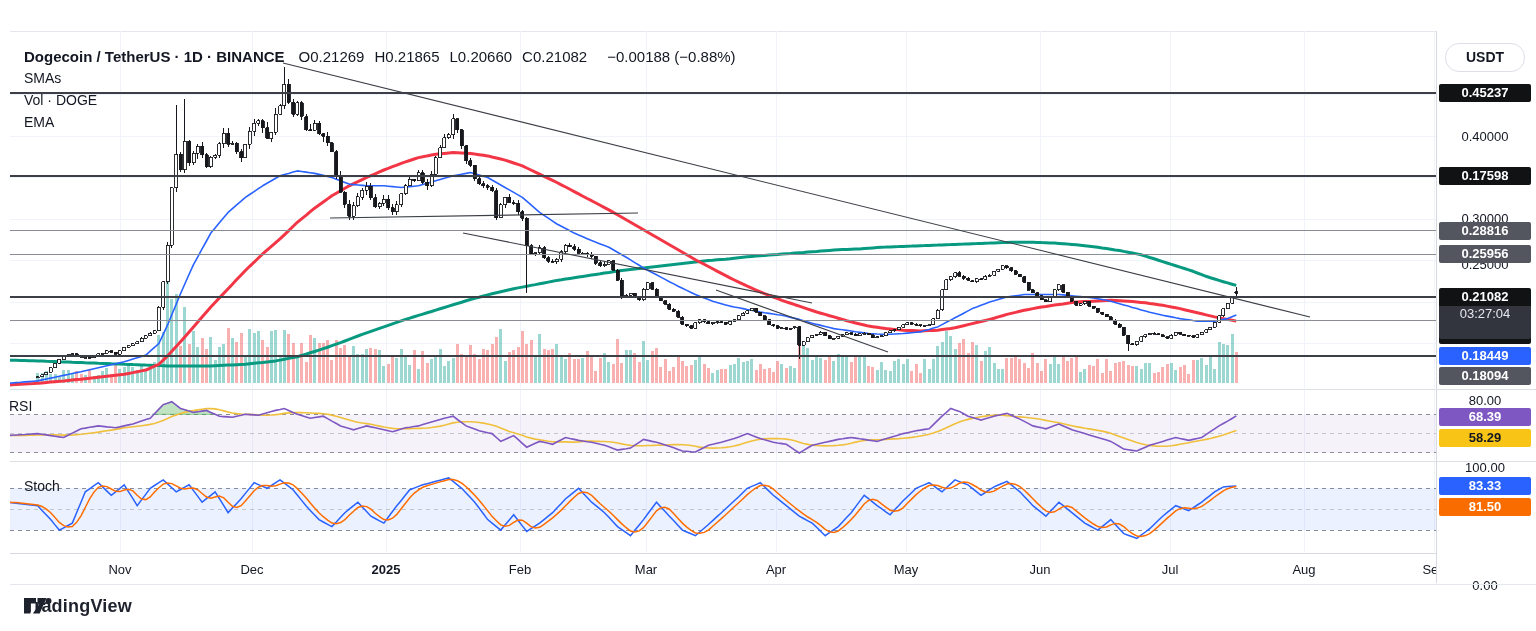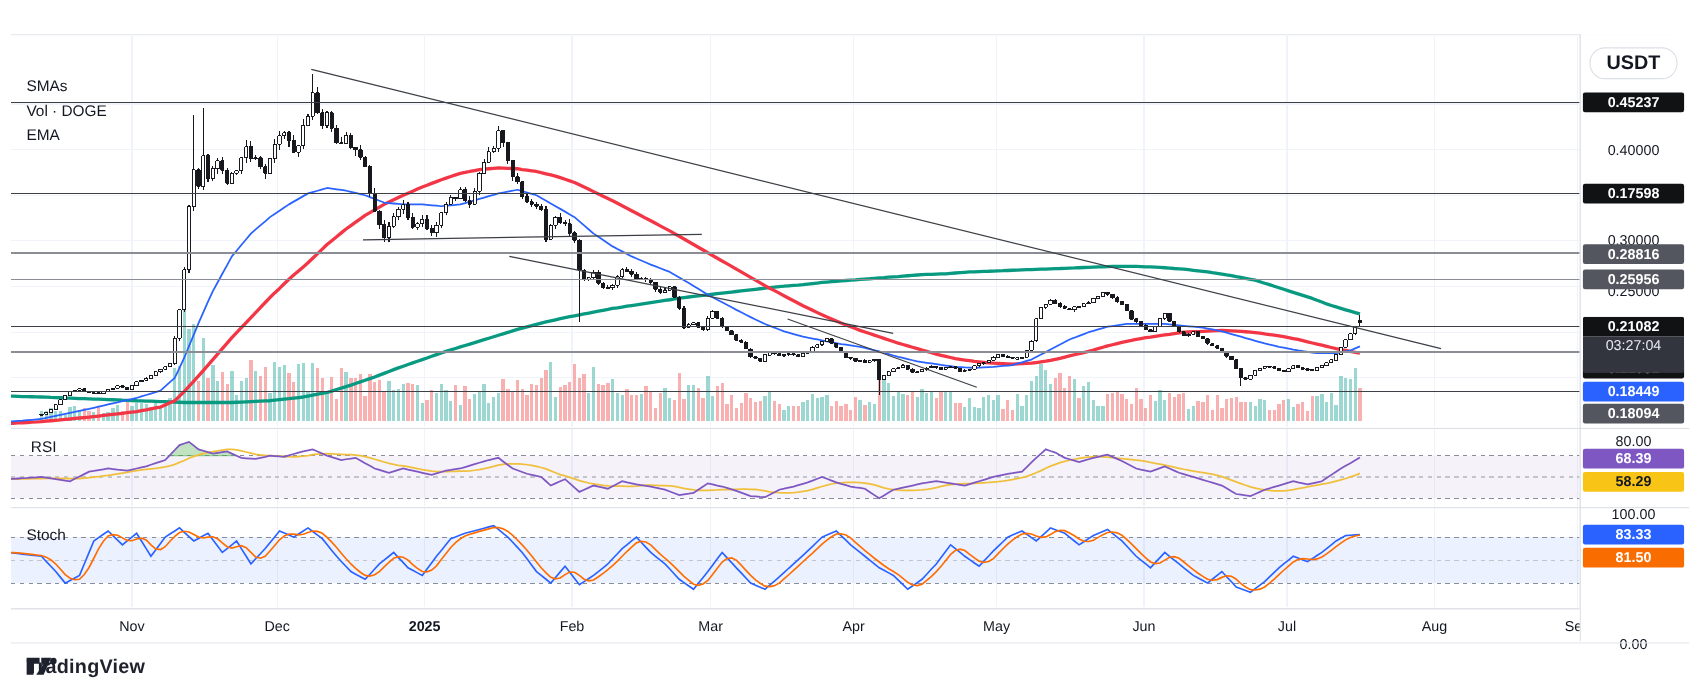--- a/index.html
+++ b/index.html
@@ -22,29 +22,29 @@
   .st-black{background:#101214;}
   .st-gray{background:#53565f;}
   .st-blue{background:#2962ff;}
   .st-purple{background:#7e57c2;}
   .st-yellow{background:#f8c517;color:#131722;}
   .st-orange{background:#f96c00;}
   #cur-label{position:absolute;left:2px;width:92px;border-radius:2px;overflow:hidden;}
   #cur-label .r1{background:#101214;color:#fff;font-size:13px;font-weight:700;height:18px;line-height:18px;text-align:center;}
   #cur-label .r2{background:#32353e;color:#e6e8ee;font-size:13px;font-weight:500;height:33px;line-height:16px;text-align:center;}
   #usdt-btn{position:absolute;left:8px;top:12px;width:78px;height:27px;border:1px solid #dcdfe6;border-radius:14px;
-            background:#fff;font-size:18px;font-weight:600;color:#131722;text-align:center;line-height:26px;}
+            background:#fff;font-size:14px;font-weight:600;color:#131722;text-align:center;line-height:26px;}
   .sep{left:10px;width:1526px;height:1px;background:#dcdfe4;}
   #time-axis{left:10px;top:553px;width:1426px;height:30px;border-top:1px solid #d6d9e0;overflow:hidden;background:#fff;}
   .taxis-lbl{position:absolute;top:8px;transform:translateX(-50%);font-size:13px;color:#131722;}
   .taxis-lbl.bold{font-weight:700;}
   #axis-bottom{left:10px;top:584px;width:1526px;height:1px;background:#e4e7ee;}
   #tv-footer{left:24px;top:596px;display:flex;align-items:center;gap:8px;}
   #tv-footer .txt{font-size:18px;font-weight:600;color:#1e222d;letter-spacing:.2px;}
-  #pane-label-rsi{left:28px;top:398px;font-size:14px;font-weight:500;}
+  #pane-label-rsi{left:9px;top:398px;font-size:14px;font-weight:500;}
   #pane-label-stoch{left:24px;top:478px;font-size:14px;font-weight:500;}
 </style>
 </head>
 <body>
 
 <div id="app">
   <div class="abs" id="chart-border-top"></div>
 
   <svg id="chart-svg" width="1536" height="631">
       <defs>
@@ -139,20 +139,23 @@
       <g clip-path="url(#cpStoch)">
         <rect x="10" y="488.3" width="1426" height="41.79599999999999" fill="rgba(41,98,255,0.09)"></rect>
         <line x1="10" y1="488.3" x2="1436" y2="488.3" stroke="#898d98" stroke-width="1" stroke-dasharray="4 4" shape-rendering="crispEdges"></line>
         <line x1="10" y1="509.19800000000004" x2="1436" y2="509.19800000000004" stroke="#c2c5cc" stroke-width="1" stroke-dasharray="4 4" shape-rendering="crispEdges"></line>
         <line x1="10" y1="530.096" x2="1436" y2="530.096" stroke="#898d98" stroke-width="1" stroke-dasharray="4 4" shape-rendering="crispEdges"></line>
         <path d="M7.4,502.2L11.7,502.7L16.1,503.2L20.4,503.7L24.7,504.2L29.0,504.7L33.4,505.2L37.7,505.7L42.0,510.4L46.4,515.0L50.7,519.6L55.0,524.9L59.3,530.1L63.7,527.8L68.0,525.5L72.3,523.1L76.6,512.7L81.0,502.2L85.3,491.8L89.6,488.8L94.0,485.7L98.3,482.7L102.6,486.9L106.9,491.1L111.3,495.3L115.6,491.8L119.9,488.3L124.2,484.8L128.6,491.8L132.9,498.7L137.2,505.7L141.5,499.9L145.9,494.1L150.2,488.3L154.5,485.5L158.9,482.7L163.2,479.9L167.5,483.9L171.8,487.8L176.2,491.8L180.5,489.5L184.8,487.1L189.1,484.8L193.5,490.6L197.8,496.4L202.1,502.2L206.5,498.7L210.8,495.3L215.1,491.8L219.4,498.7L223.8,505.7L228.1,512.7L232.4,508.0L236.7,503.4L241.1,498.7L245.4,493.4L249.7,488.1L254.1,482.7L258.4,484.6L262.7,486.4L267.0,488.3L271.4,485.5L275.7,482.7L280.0,479.9L284.3,483.2L288.7,486.4L293.0,489.7L297.3,495.0L301.6,500.4L306.0,505.7L310.3,510.4L314.6,515.0L319.0,519.6L323.3,522.0L327.6,524.3L331.9,526.6L336.3,522.0L340.6,517.3L344.9,512.7L349.2,509.2L353.6,505.7L357.9,502.2L362.2,506.9L366.6,511.5L370.9,516.2L375.2,518.5L379.5,520.8L383.9,523.1L388.2,517.3L392.5,511.5L396.8,505.7L401.2,500.4L405.5,495.0L409.8,489.7L414.1,488.1L418.5,486.4L422.8,484.8L427.1,483.7L431.5,482.5L435.8,481.3L440.1,480.2L444.4,479.0L448.8,477.9L453.1,481.3L457.4,484.8L461.7,488.3L466.1,492.9L470.4,497.6L474.7,502.2L479.1,508.0L483.4,513.8L487.7,519.6L492.0,523.1L496.4,526.6L500.7,530.1L505.0,525.0L509.3,519.9L513.7,514.8L518.0,520.3L522.3,525.9L526.7,531.5L531.0,528.7L535.3,525.9L539.6,523.1L544.0,519.6L548.3,516.2L552.6,512.7L556.9,508.0L561.3,503.4L565.6,498.7L569.9,495.3L574.2,491.8L578.6,488.3L582.9,492.9L587.2,497.6L591.6,502.2L595.9,505.7L600.2,509.2L604.5,512.7L608.9,517.3L613.2,522.0L617.5,526.6L621.8,529.6L626.2,532.7L630.5,535.7L634.8,530.3L639.2,525.0L643.5,519.6L647.8,513.8L652.1,508.0L656.5,502.2L660.8,506.9L665.1,511.5L669.4,516.2L673.8,520.8L678.1,525.5L682.4,530.1L686.8,532.0L691.1,533.8L695.4,535.7L699.7,532.0L704.1,528.2L708.4,524.5L712.7,520.6L717.0,516.6L721.4,512.7L725.7,508.7L730.0,504.8L734.3,500.8L738.7,496.7L743.0,492.5L747.3,488.3L751.7,486.4L756.0,484.6L760.3,482.7L764.6,486.9L769.0,491.1L773.3,495.3L777.6,498.7L781.9,502.2L786.3,505.7L790.6,509.2L794.9,512.7L799.3,516.2L803.6,518.5L807.9,520.8L812.2,523.1L816.6,527.3L820.9,531.5L825.2,535.7L829.5,532.7L833.9,529.6L838.2,526.6L842.5,522.0L846.8,517.3L851.2,512.7L855.5,506.9L859.8,501.1L864.2,495.3L868.5,498.7L872.8,502.2L877.1,505.7L881.5,508.7L885.8,511.8L890.1,514.8L894.4,510.1L898.8,505.5L903.1,500.8L907.4,496.7L911.8,492.5L916.1,488.3L920.4,486.4L924.7,484.6L929.1,482.7L933.4,485.7L937.7,488.8L942.0,491.8L946.4,487.8L950.7,483.9L955.0,479.9L959.4,481.6L963.7,483.2L968.0,484.8L972.3,488.3L976.7,491.8L981.0,495.3L985.3,492.5L989.6,489.7L994.0,486.9L998.3,485.0L1002.6,483.2L1006.9,481.3L1011.3,484.8L1015.6,488.3L1019.9,491.8L1024.3,496.4L1028.6,501.1L1032.9,505.7L1037.2,509.2L1041.6,512.7L1045.9,516.2L1050.2,511.5L1054.5,506.9L1058.9,502.2L1063.2,505.7L1067.5,509.2L1071.9,512.7L1076.2,516.2L1080.5,519.6L1084.8,523.1L1089.2,525.5L1093.5,527.8L1097.8,530.1L1102.1,526.6L1106.5,523.1L1110.8,519.6L1115.1,524.3L1119.5,528.9L1123.8,533.6L1128.1,535.2L1132.4,536.8L1136.8,538.5L1141.1,535.2L1145.4,532.0L1149.7,528.7L1154.1,524.5L1158.4,520.3L1162.7,516.2L1167.0,512.7L1171.4,509.2L1175.7,505.7L1180.0,507.3L1184.4,509.0L1188.7,510.6L1193.0,507.8L1197.3,505.0L1201.7,502.2L1206.0,498.7L1210.3,495.3L1214.6,491.8L1219.0,489.3L1223.3,486.9L1227.6,486.6L1232.0,486.3L1236.3,486.0" stroke="#2962ff" stroke-width="1.5" fill="none"></path>
         <path d="M7.4,502.2L11.7,502.4L16.1,502.6L20.4,503.0L24.7,503.5L29.0,504.0L33.4,504.5L37.7,505.0L42.0,506.5L46.4,509.1L50.7,512.7L55.0,517.5L59.3,522.4L63.7,525.6L68.0,527.0L72.3,526.6L76.6,522.3L81.0,515.9L85.3,507.5L89.6,498.9L94.0,492.1L98.3,487.3L102.6,486.0L106.9,486.6L111.3,489.0L115.6,491.3L119.9,491.6L124.2,490.0L128.6,489.2L132.9,490.9L137.2,495.3L141.5,499.0L145.9,499.6L150.2,497.0L154.5,492.0L158.9,487.7L163.2,484.1L167.5,483.0L171.8,483.6L176.2,485.9L180.5,488.2L184.8,489.1L189.1,488.3L193.5,488.0L197.8,489.8L202.1,493.5L206.5,497.0L210.8,498.2L215.1,497.0L219.4,496.1L223.8,497.9L228.1,502.2L232.4,506.3L236.7,507.5L241.1,505.7L245.4,500.9L249.7,495.9L254.1,490.7L258.4,487.2L262.7,485.5L267.0,485.5L271.4,486.2L275.7,485.7L280.0,484.1L284.3,482.8L288.7,483.1L293.0,484.8L297.3,488.6L301.6,492.9L306.0,497.7L310.3,502.9L314.6,507.9L319.0,512.7L323.3,516.7L327.6,520.2L331.9,523.1L336.3,523.7L340.6,522.5L344.9,519.6L349.2,515.3L353.6,511.2L357.9,507.5L362.2,506.0L366.6,506.6L370.9,509.2L375.2,513.3L379.5,516.7L383.9,519.6L388.2,519.9L392.5,518.2L396.8,514.4L401.2,508.7L405.5,503.2L409.8,497.7L414.1,493.3L418.5,489.8L422.8,487.3L427.1,485.7L431.5,484.4L435.8,483.1L440.1,481.9L444.4,480.8L448.8,479.6L453.1,479.6L457.4,480.8L461.7,483.1L466.1,486.8L470.4,490.9L474.7,495.3L479.1,500.2L483.4,505.4L487.7,510.9L492.0,516.2L496.4,520.8L500.7,524.9L505.0,526.2L509.3,525.4L513.7,522.4L518.0,520.0L522.3,520.2L526.7,523.1L531.0,526.6L535.3,528.0L539.6,527.3L544.0,524.3L548.3,521.2L552.6,517.9L556.9,514.1L561.3,510.1L565.6,505.7L569.9,501.4L574.2,497.3L578.6,493.5L582.9,492.1L587.2,492.7L591.6,495.3L595.9,499.6L600.2,503.7L604.5,507.5L608.9,511.2L613.2,515.3L617.5,519.6L621.8,523.9L626.2,527.7L630.5,531.1L634.8,532.1L639.2,530.9L643.5,527.7L647.8,522.2L652.1,516.6L656.5,510.9L660.8,507.7L665.1,507.2L669.4,509.2L673.8,513.8L678.1,518.5L682.4,523.1L686.8,527.1L691.1,530.3L695.4,532.9L699.7,533.3L704.1,532.4L708.4,530.1L712.7,526.3L717.0,522.5L721.4,518.6L725.7,514.7L730.0,510.7L734.3,506.8L738.7,502.8L743.0,498.7L747.3,494.6L751.7,491.0L756.0,488.0L760.3,485.5L764.6,485.2L769.0,486.3L773.3,489.0L777.6,493.0L781.9,496.8L786.3,500.5L790.6,504.0L794.9,507.5L799.3,510.9L803.6,514.1L807.9,517.0L812.2,519.6L816.6,522.4L820.9,525.7L825.2,529.4L829.5,531.8L833.9,532.4L838.2,531.1L842.5,527.7L846.8,523.9L851.2,519.6L855.5,514.7L859.8,509.5L864.2,504.0L868.5,500.5L872.8,499.3L877.1,500.5L881.5,503.9L885.8,507.1L890.1,510.2L894.4,511.3L898.8,510.5L903.1,507.8L907.4,503.3L911.8,498.9L916.1,494.6L920.4,491.0L924.7,488.0L929.1,485.5L933.4,484.9L937.7,485.5L942.0,487.3L946.4,488.5L950.7,488.1L955.0,485.9L959.4,483.3L963.7,482.1L968.0,482.4L972.3,484.5L976.7,487.0L981.0,490.0L985.3,492.0L989.6,492.3L994.0,491.1L998.3,488.5L1002.6,486.2L1006.9,484.1L1011.3,483.6L1015.6,484.4L1019.9,486.6L1024.3,490.3L1028.6,494.4L1032.9,498.7L1037.2,503.1L1041.6,507.2L1045.9,510.9L1050.2,512.4L1054.5,511.8L1058.9,509.2L1063.2,506.6L1067.5,506.0L1071.9,507.5L1076.2,510.9L1080.5,514.4L1084.8,517.9L1089.2,521.1L1093.5,524.0L1097.8,526.6L1102.1,527.5L1106.5,526.9L1110.8,524.9L1115.1,523.4L1119.5,524.0L1123.8,526.6L1128.1,530.5L1132.4,533.6L1136.8,536.0L1141.1,536.4L1145.4,535.6L1149.7,533.6L1154.1,530.1L1158.4,526.4L1162.7,522.4L1167.0,518.4L1171.4,514.6L1175.7,510.9L1180.0,508.7L1184.4,507.8L1188.7,508.2L1193.0,508.7L1197.3,508.1L1201.7,506.4L1206.0,503.5L1210.3,500.3L1214.6,497.0L1219.0,493.8L1223.3,490.8L1227.6,488.7L1232.0,487.3L1236.3,486.4" stroke="#ff6d00" stroke-width="1.5" fill="none"></path>
       </g>
     </svg>
 
+  <div class="abs" id="header-row">
+    <span class="sym">Dogecoin / TetherUS · 1D · BINANCE</span><span class="ohlc" id="ohlc-span"><span style="margin-right:10px">O0.21269</span><span style="margin-right:10px">H0.21865</span><span style="margin-right:10px">L0.20660</span><span style="margin-right:10px">C0.21082</span></span><span class="chg">−0.00188 (−0.88%)</span>
+  </div>
   <div class="abs legend-row" style="top:70px;">SMAs</div>
   <div class="abs legend-row" style="top:92px;">Vol · DOGE</div>
   <div class="abs legend-row" style="top:114px;">EMA</div>
   <div class="abs" id="pane-label-rsi">RSI</div>
   <div class="abs" id="pane-label-stoch">Stoch</div>
 
   <div class="abs" id="scale-col">
     <div id="usdt-btn">USDT</div>
     <div id="scale-labels">
         <div class="tick" style="top: 98px;">0.40000</div>

